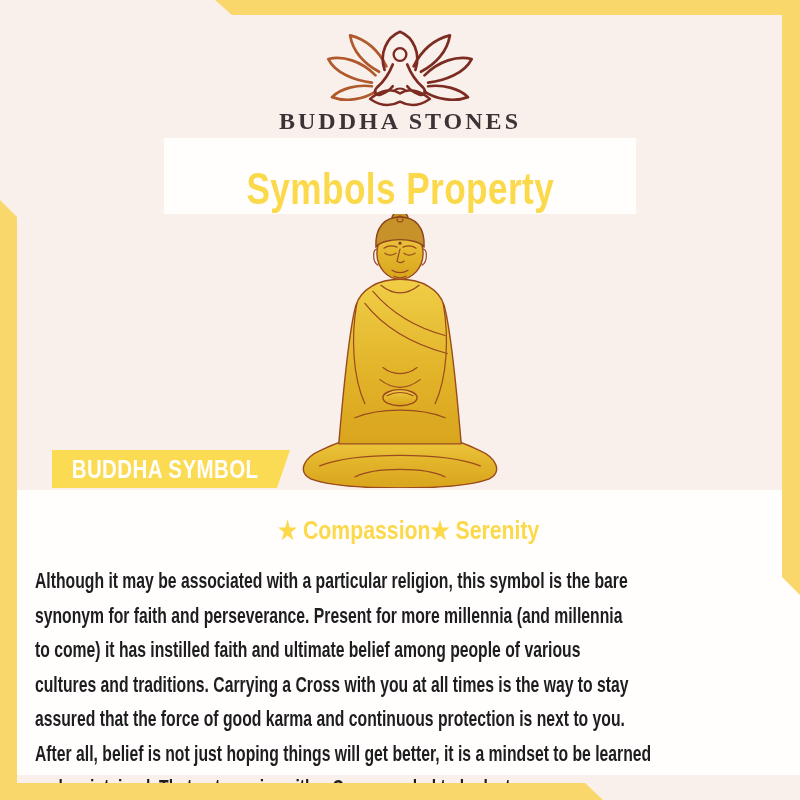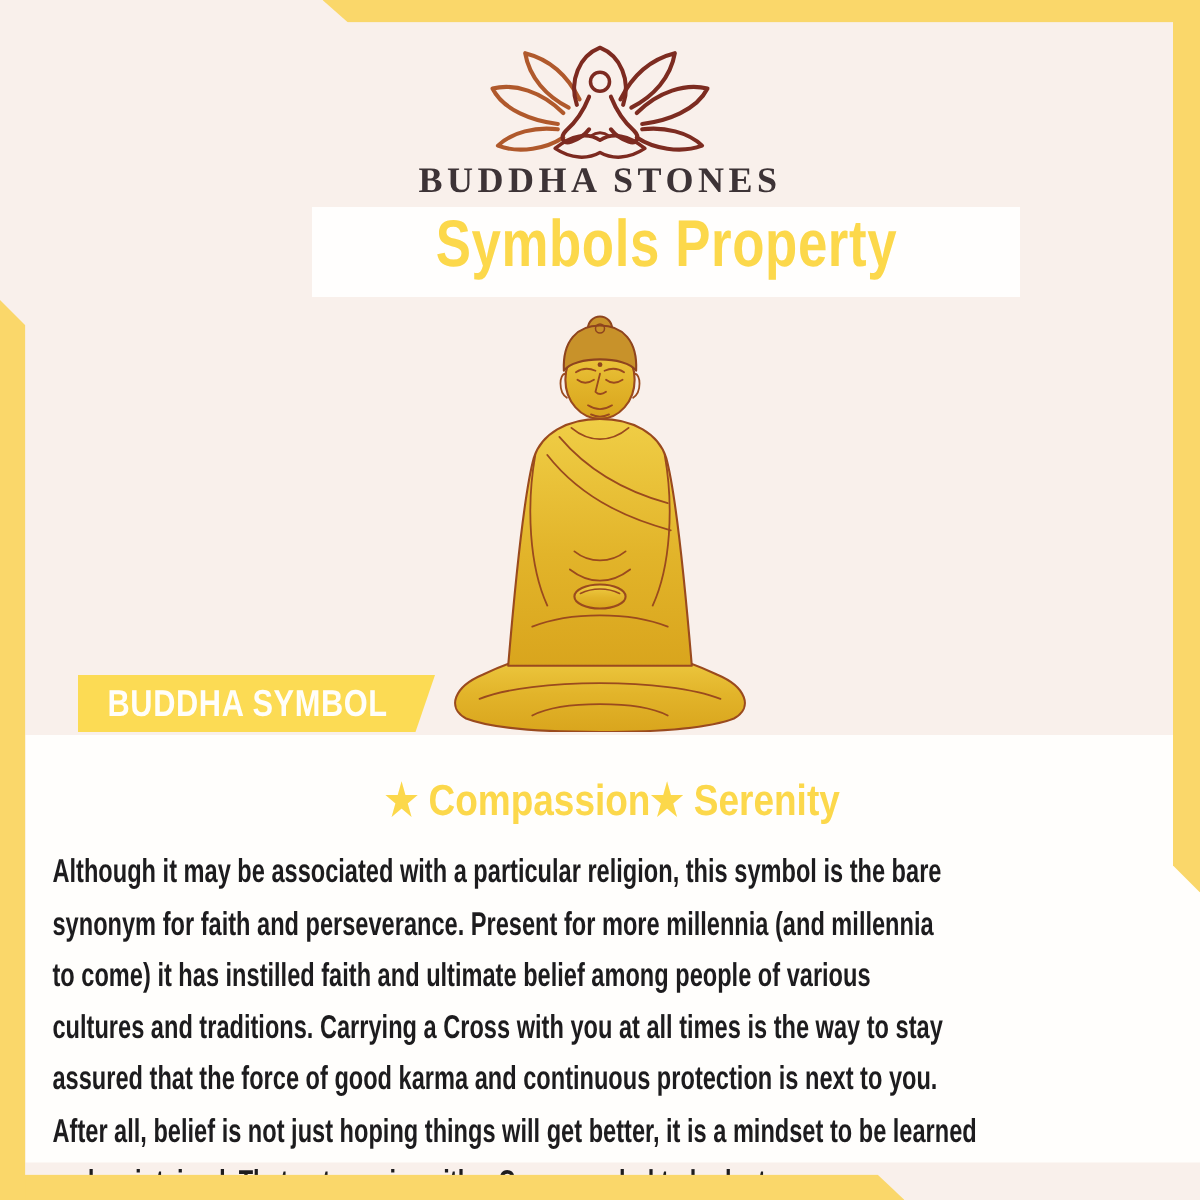--- a/index.html
+++ b/index.html
@@ -20,22 +20,22 @@
     clip-path:polygon(0 0,100% 17px,100% 100%,0 100%);}
   
   .logo-wrap{position:absolute;top:30px;left:0;width:100%;text-align:center;z-index:2;}
   .brand-name{
     position:absolute;top:108px;left:0;width:100%;text-align:center;
     font-family:"Liberation Serif", serif;font-size:24px;font-weight:600;
     letter-spacing:3px;color:#3D3336;z-index:2;
   }
   
   .banner{
-    position:absolute;left:164px;top:138px;width:472px;height:60px;
-    background:#FFFEFD;z-index:2;display:flex;align-items:flex-start;justify-content:center;margin-left:44px;
+    position:absolute;left:164px;top:138px;width:472px;height:76px;
+    background:#FFFEFD;z-index:2;display:flex;align-items:flex-end;justify-content:center;
   }
   .banner-title{
     font-size:44px;font-weight:800;color:#FCD84B;white-space:nowrap;
     transform:scaleX(0.8);letter-spacing:0.5px;
   }
   
   .buddha{position:absolute;top:207px;left:50%;transform:translateX(-50%);z-index:1;}
   
   .ribbon{
     position:absolute;left:17px;top:450px;width:238px;height:38px;background:#FCDB54;z-index:4;
@@ -46,21 +46,21 @@
     color:#FFFEFA;font-size:25px;font-weight:700;white-space:nowrap;
     padding-left:24px;transform:scaleX(0.82);transform-origin:left center;letter-spacing:0.5px;
   }
   
   .content{
     position:absolute;left:17px;top:490px;width:783px;height:285px;
     background:#FFFEFC;z-index:1;
   }
   .stars-line{
     position:absolute;top:26px;left:0;width:100%;text-align:center;
-    font-size:29px;font-weight:800;color:#FCD84B;white-space:nowrap;
+    font-size:25px;font-weight:800;color:#FCD84B;white-space:nowrap;
   }
   .stars-line span{display:inline-block;transform:scaleX(0.85);}
   .paragraph{
     position:absolute;left:18px;top:74px;width:1060px;
     transform:scaleX(0.715);transform-origin:left top;
     font-size:22px;font-weight:700;line-height:34.5px;color:#1D1C1E;
     white-space:pre-line;
   }
 </style>
 </head>

